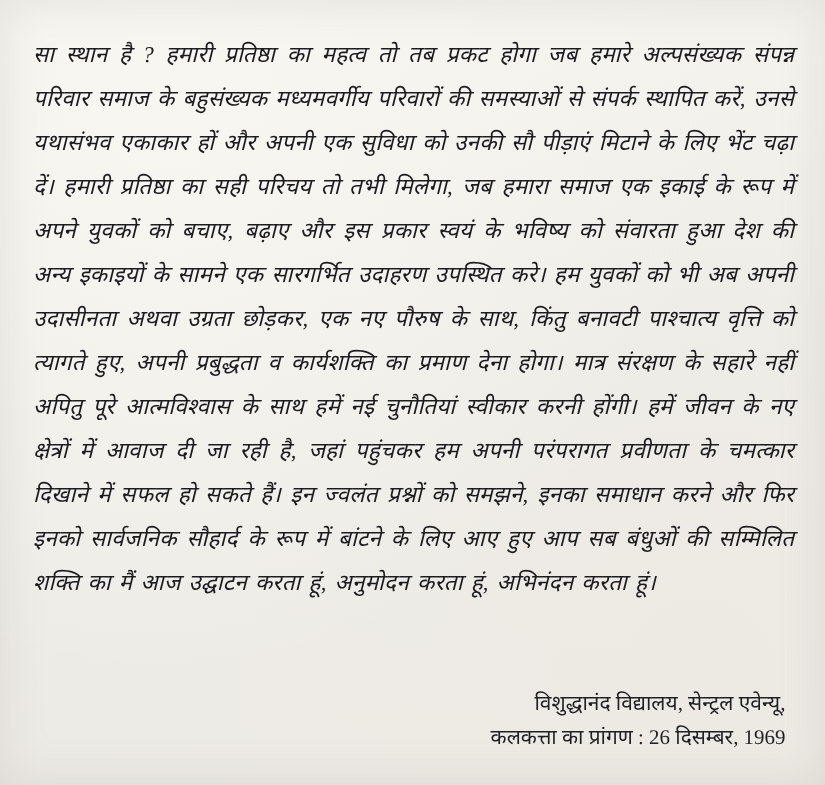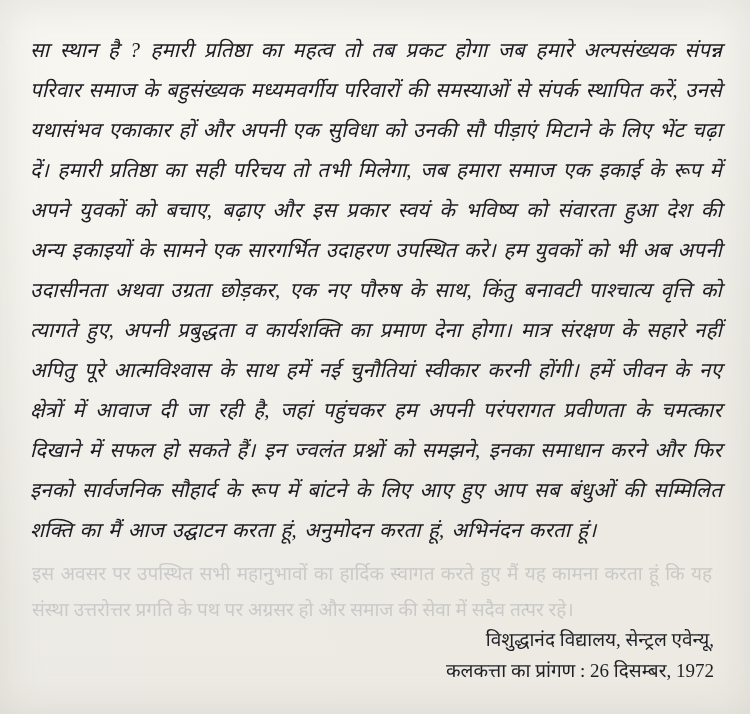--- a/index.html
+++ b/index.html
@@ -71,23 +71,22 @@
     inset: 0;
     pointer-events: none;
     box-shadow: inset 0 0 42px rgba(150,148,140,0.20);
   }
 </style>
 </head>
 <body>
 
 <div class="page">
 
-  <div class="ghost">इस अवसर पर उपस्थित सभी महानुभावों का हार्दिक स्वागत करते हुए मैं यह कामना करता हूं कि यह संस्था उत्तरोत्तर प्रगति के पथ पर अग्रसर हो और समाज की सेवा में सदैव तत्पर रहे।</div>
 
   <div class="body-text">सा स्थान है ? हमारी प्रतिष्ठा का महत्व तो तब प्रकट होगा जब हमारे अल्पसंख्यक संपन्न परिवार समाज के बहुसंख्यक मध्यमवर्गीय परिवारों की समस्याओं से संपर्क स्थापित करें, उनसे यथासंभव एकाकार हों और अपनी एक सुविधा को उनकी सौ पीड़ाएं मिटाने के लिए भेंट चढ़ा दें। हमारी प्रतिष्ठा का सही परिचय तो तभी मिलेगा, जब हमारा समाज एक इकाई के रूप में अपने युवकों को बचाए, बढ़ाए और इस प्रकार स्वयं के भविष्य को संवारता हुआ देश की अन्य इकाइयों के सामने एक सारगर्भित उदाहरण उपस्थित करे। हम युवकों को भी अब अपनी उदासीनता अथवा उग्रता छोड़कर, एक नए पौरुष के साथ, किंतु बनावटी पाश्चात्य वृत्ति को त्यागते हुए, अपनी प्रबुद्धता व कार्यशक्ति का प्रमाण देना होगा। मात्र संरक्षण के सहारे नहीं अपितु पूरे आत्मविश्वास के साथ हमें नई चुनौतियां स्वीकार करनी होंगी। हमें जीवन के नए क्षेत्रों में आवाज दी जा रही है, जहां पहुंचकर हम अपनी परंपरागत प्रवीणता के चमत्कार दिखाने में सफल हो सकते हैं। इन ज्वलंत प्रश्नों को समझने, इनका समाधान करने और फिर इनको सार्वजनिक सौहार्द के रूप में बांटने के लिए आए हुए आप सब बंधुओं की सम्मिलित शक्ति का मैं आज उद्घाटन करता हूं, अनुमोदन करता हूं, अभिनंदन करता हूं।</div>
 
   <div class="colophon">
     <span class="colophon-line">विशुद्धानंद विद्यालय, सेन्ट्रल एवेन्यू,</span>
-    <span class="colophon-line">कलकत्ता का प्रांगण : 26 दिसम्बर, 1972</span>
+    <span class="colophon-line">कलकत्ता का प्रांगण : 26 दिसम्बर, 1969</span>
   </div>
 
   <div class="edge-shadow"></div>
 </div>
 
 </body></html>

